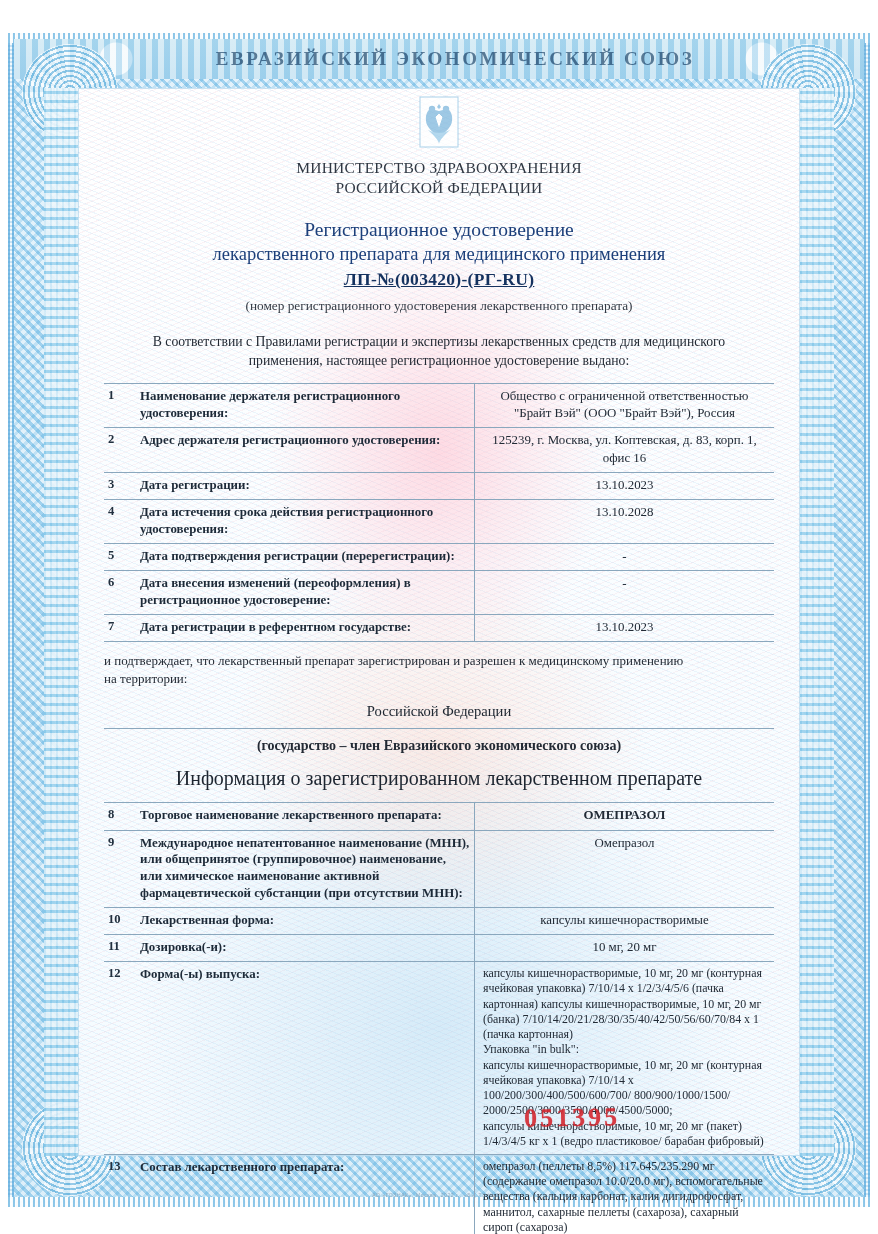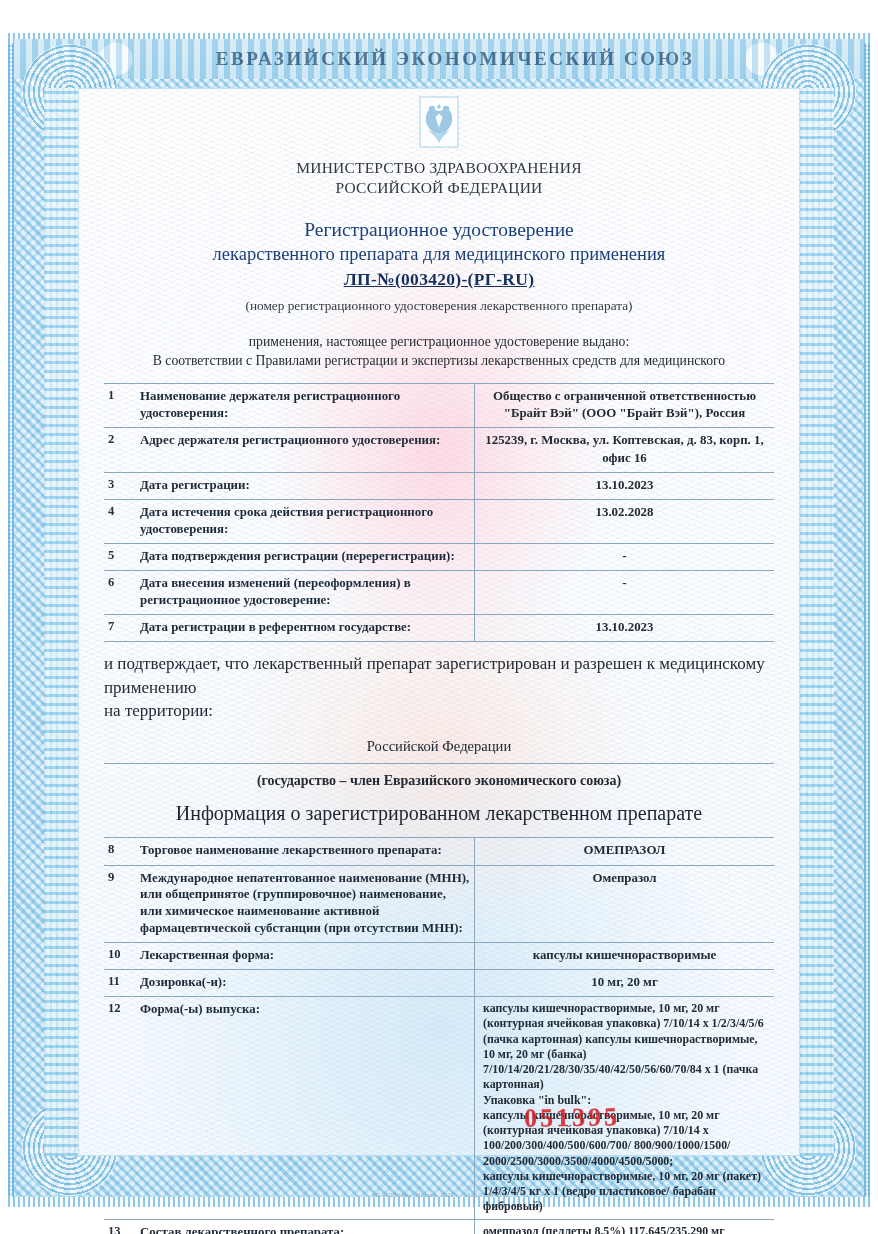--- a/index.html
+++ b/index.html
@@ -146,27 +146,27 @@
   }
   table.reg td.num{
     width:24px;text-align:left;font-weight:700;color:#22303f;
     padding-left:4px;font-size:12.6px;
   }
   table.reg td.lbl{
     width:330px;font-weight:700;color:#1d2a38;line-height:1.3;
   }
   table.reg td.val{
     border-left:1px solid #8aa7bd;
-    text-align:center;font-weight:700;color:#222b36;line-height:1.34;
+    text-align:center;font-weight:400;color:#222b36;line-height:1.34;
     padding-left:8px;padding-right:8px;
   }
   table.reg td.val.left{text-align:left;font-size:11.9px;line-height:1.28;}
 
   .midtext{
-    margin-top:10px;font-size:17px;line-height:1.4;color:#232a34;
+    margin-top:10px;font-size:13px;line-height:1.4;color:#232a34;
   }
   .center-line{
     text-align:center;font-size:14.6px;margin-top:15px;color:#202832;
     border-bottom:1px solid #8aa7bd;padding-bottom:8px;
   }
   .center-sub{
     text-align:center;font-size:14px;margin-top:9px;color:#232a34;font-weight:bold;
   }
   .center-head{
     text-align:center;font-size:20px;margin-top:13px;color:#1d2530;
@@ -235,22 +235,22 @@
     </div>
 
     <div class="doc-title">
       <div>Регистрационное удостоверение</div>
       <div class="l2">лекарственного препарата для медицинского применения</div>
     </div>
     <div class="doc-number">ЛП-№(003420)-(РГ-RU)</div>
     <div class="doc-subnote">(номер регистрационного удостоверения лекарственного препарата)</div>
 
     <div class="intro">
+      <div>В соответствии с Правилами регистрации и экспертизы лекарственных средств для медицинского</div>
       <div>применения, настоящее регистрационное удостоверение выдано:</div>
-      <div>В соответствии с Правилами регистрации и экспертизы лекарственных средств для медицинского</div>
     </div>
 
     <table class="reg">
       <tbody id="holder-rows">
           <tr>
             <td class="num">1</td>
             <td class="lbl">Наименование держателя регистрационного удостоверения:</td>
             <td class="val">Общество с ограниченной ответственностью "Брайт Вэй" (ООО "Брайт Вэй"), Россия</td>
           </tr>
           <tr>
@@ -259,21 +259,21 @@
             <td class="val">125239, г. Москва, ул. Коптевская, д. 83, корп. 1, офис 16</td>
           </tr>
           <tr>
             <td class="num">3</td>
             <td class="lbl">Дата регистрации:</td>
             <td class="val">13.10.2023</td>
           </tr>
           <tr>
             <td class="num">4</td>
             <td class="lbl">Дата истечения срока действия регистрационного удостоверения:</td>
-            <td class="val">13.02.2028</td>
+            <td class="val">13.10.2028</td>
           </tr>
           <tr>
             <td class="num">5</td>
             <td class="lbl">Дата подтверждения регистрации (перерегистрации):</td>
             <td class="val">-</td>
           </tr>
           <tr>
             <td class="num">6</td>
             <td class="lbl">Дата внесения изменений (переоформления) в регистрационное удостоверение:</td>
             <td class="val">-</td>

